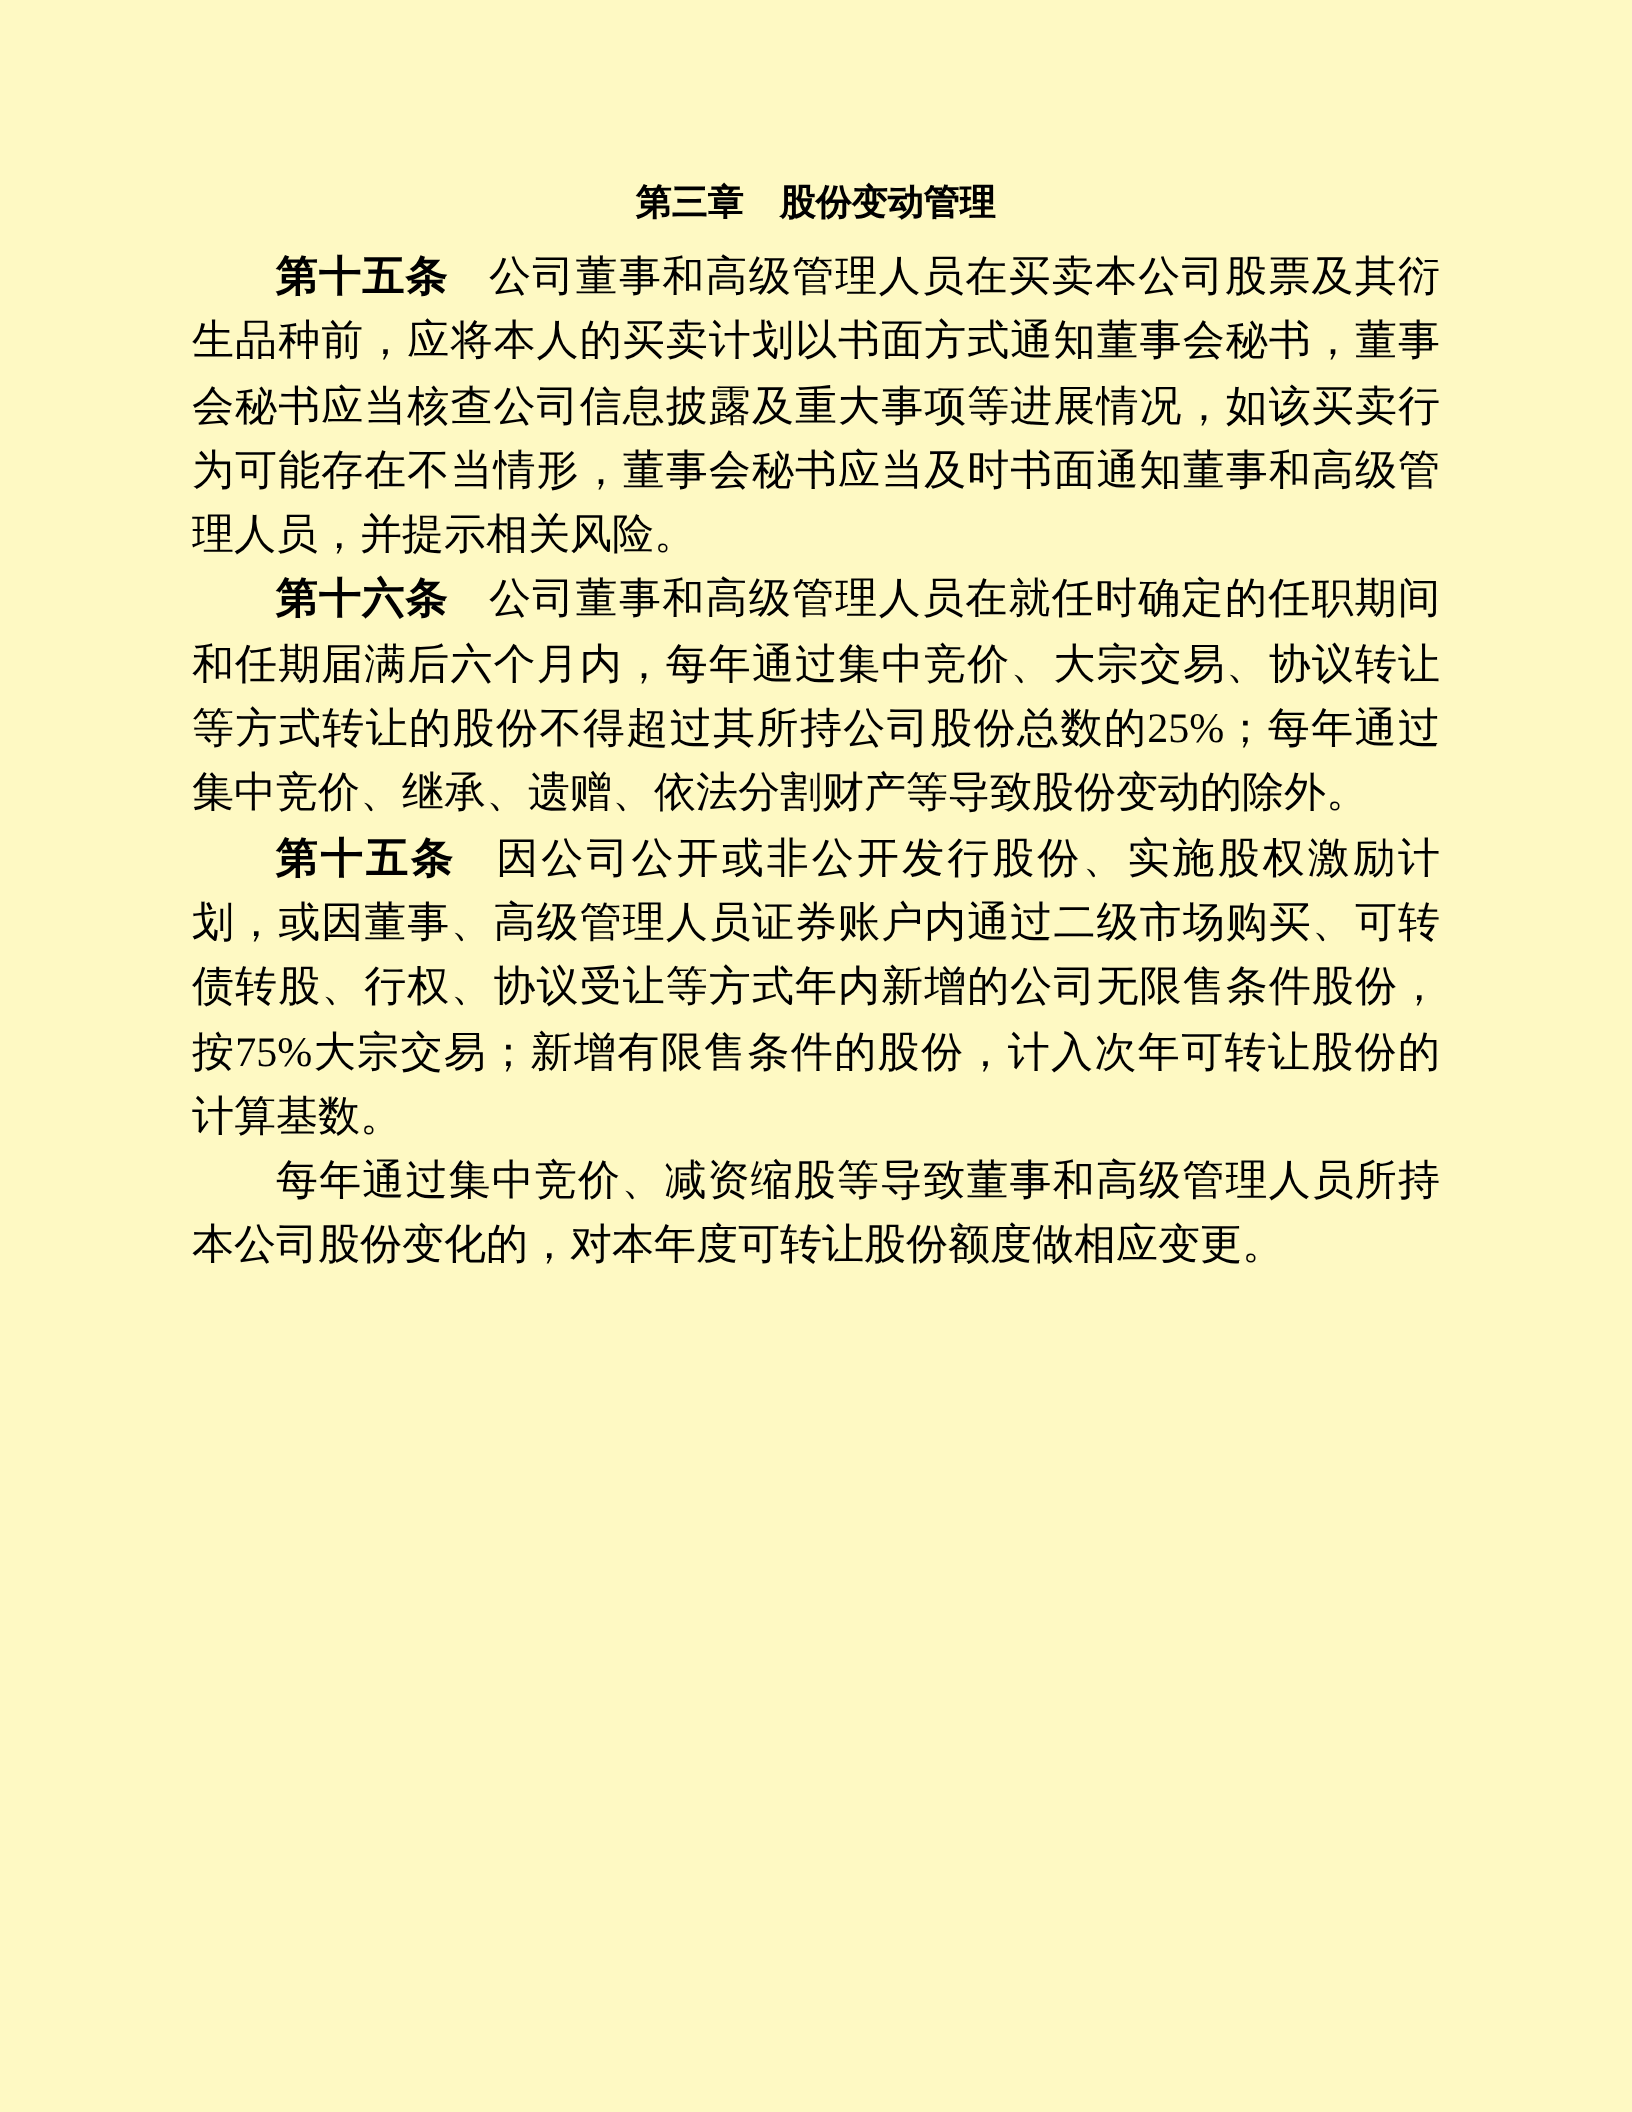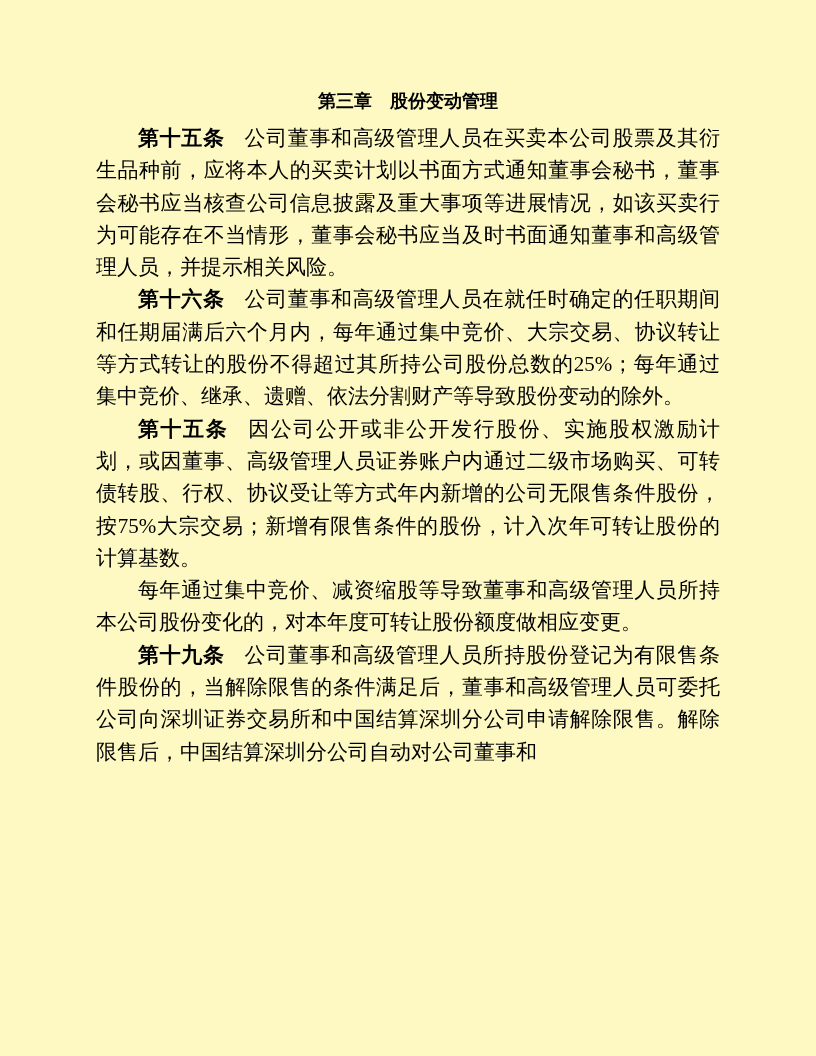--- a/index.html
+++ b/index.html
@@ -54,15 +54,14 @@
 
   <p class="para"><span class="article-label">第十六条</span><span>公司董事和高级管理人员在就任时确定的任职期间和任期届满后六个月内，每年通过集中竞价、大宗交易、协议转让等方式转让的股份不得超过其所持公司股份总数的25%；每年通过集中竞价、继承、遗赠、依法分割财产等导致股份变动的除外。</span></p>
 
 
   <p class="para"><span class="article-label">第十五条</span><span>因公司公开或非公开发行股份、实施股权激励计划，或因董事、高级管理人员证券账户内通过二级市场购买、可转债转股、行权、协议受让等方式年内新增的公司无限售条件股份，按75%大宗交易；新增有限售条件的股份，计入次年可转让股份的计算基数。</span></p>
 
 
   <p class="para"><span>每年通过集中竞价、减资缩股等导致董事和高级管理人员所持本公司股份变化的，对本年度可转让股份额度做相应变更。</span></p>
 
 
-  <p class="para"><span class="article-label">第十九条</span><span>公司董事和高级管理人员所持股份登记为有限售条件股份的，当解除限售的条件满足后，董事和高级管理人员可委托公司向深圳证券交易所和中国结算深圳分公司申请解除限售。解除限售后，中国结算深圳分公司自动对公司董事和</span></p>
 
 </div>
 
 </body></html>

